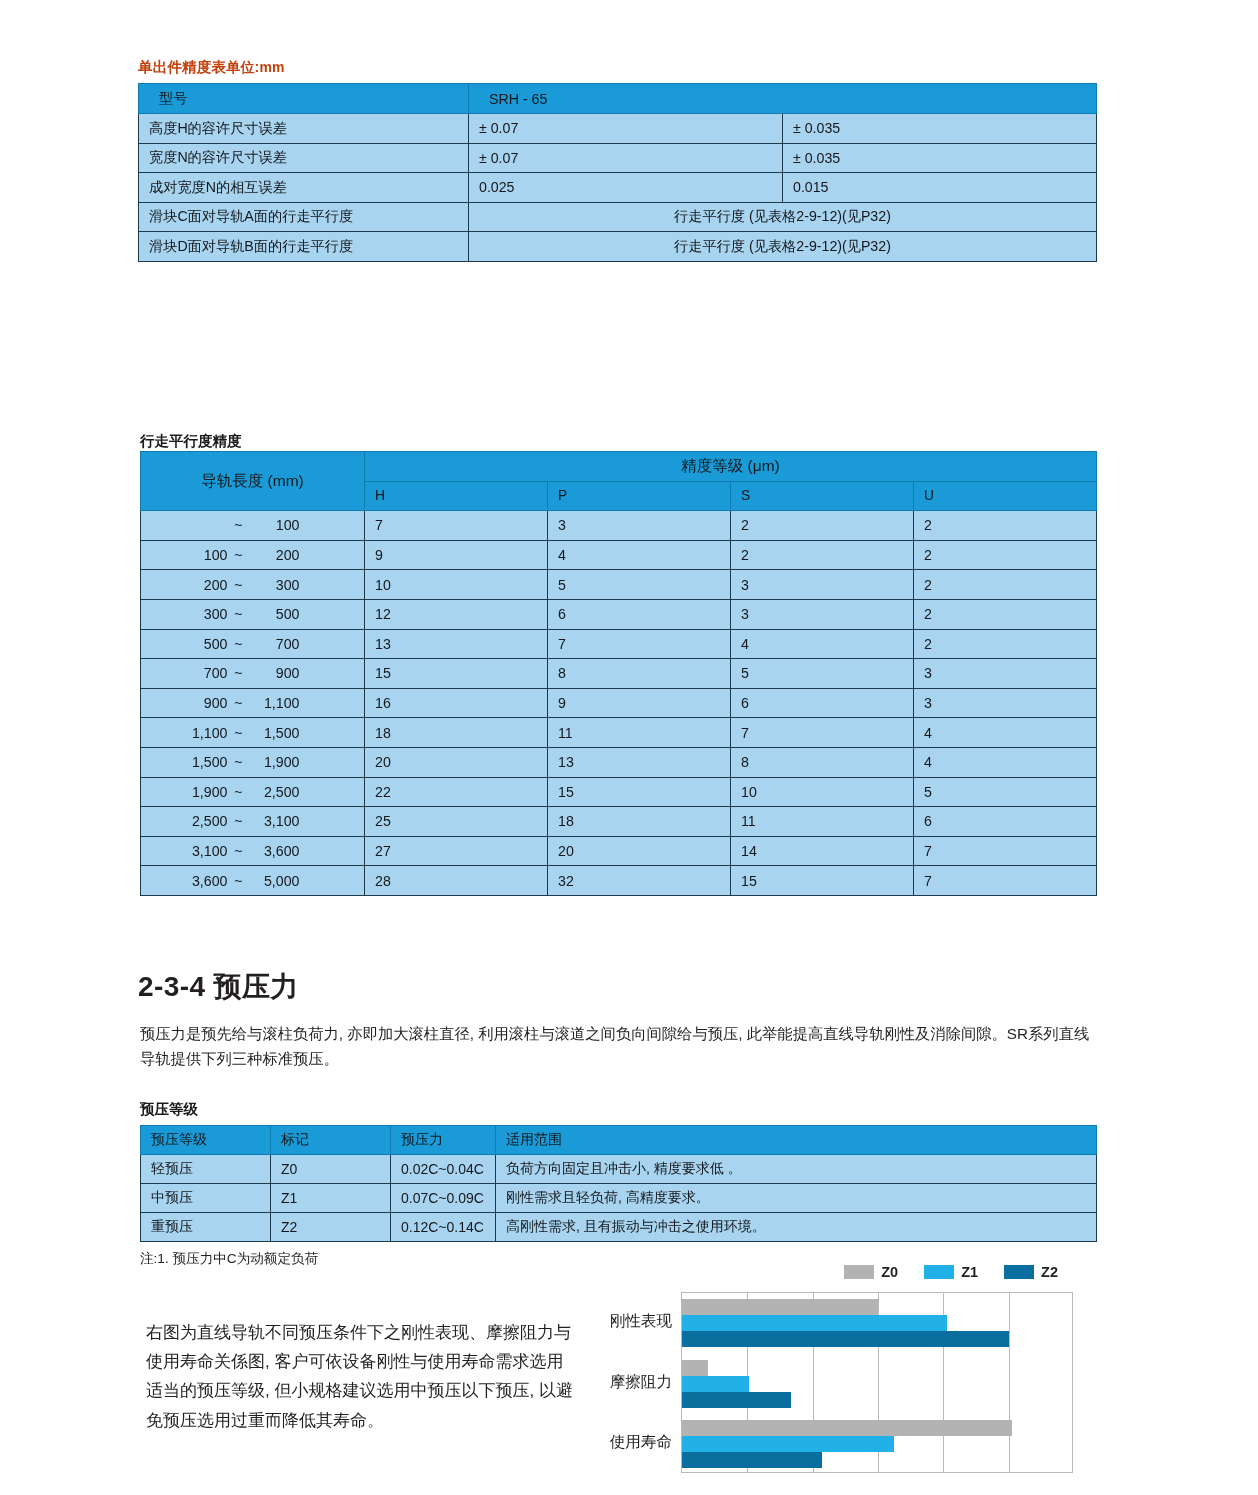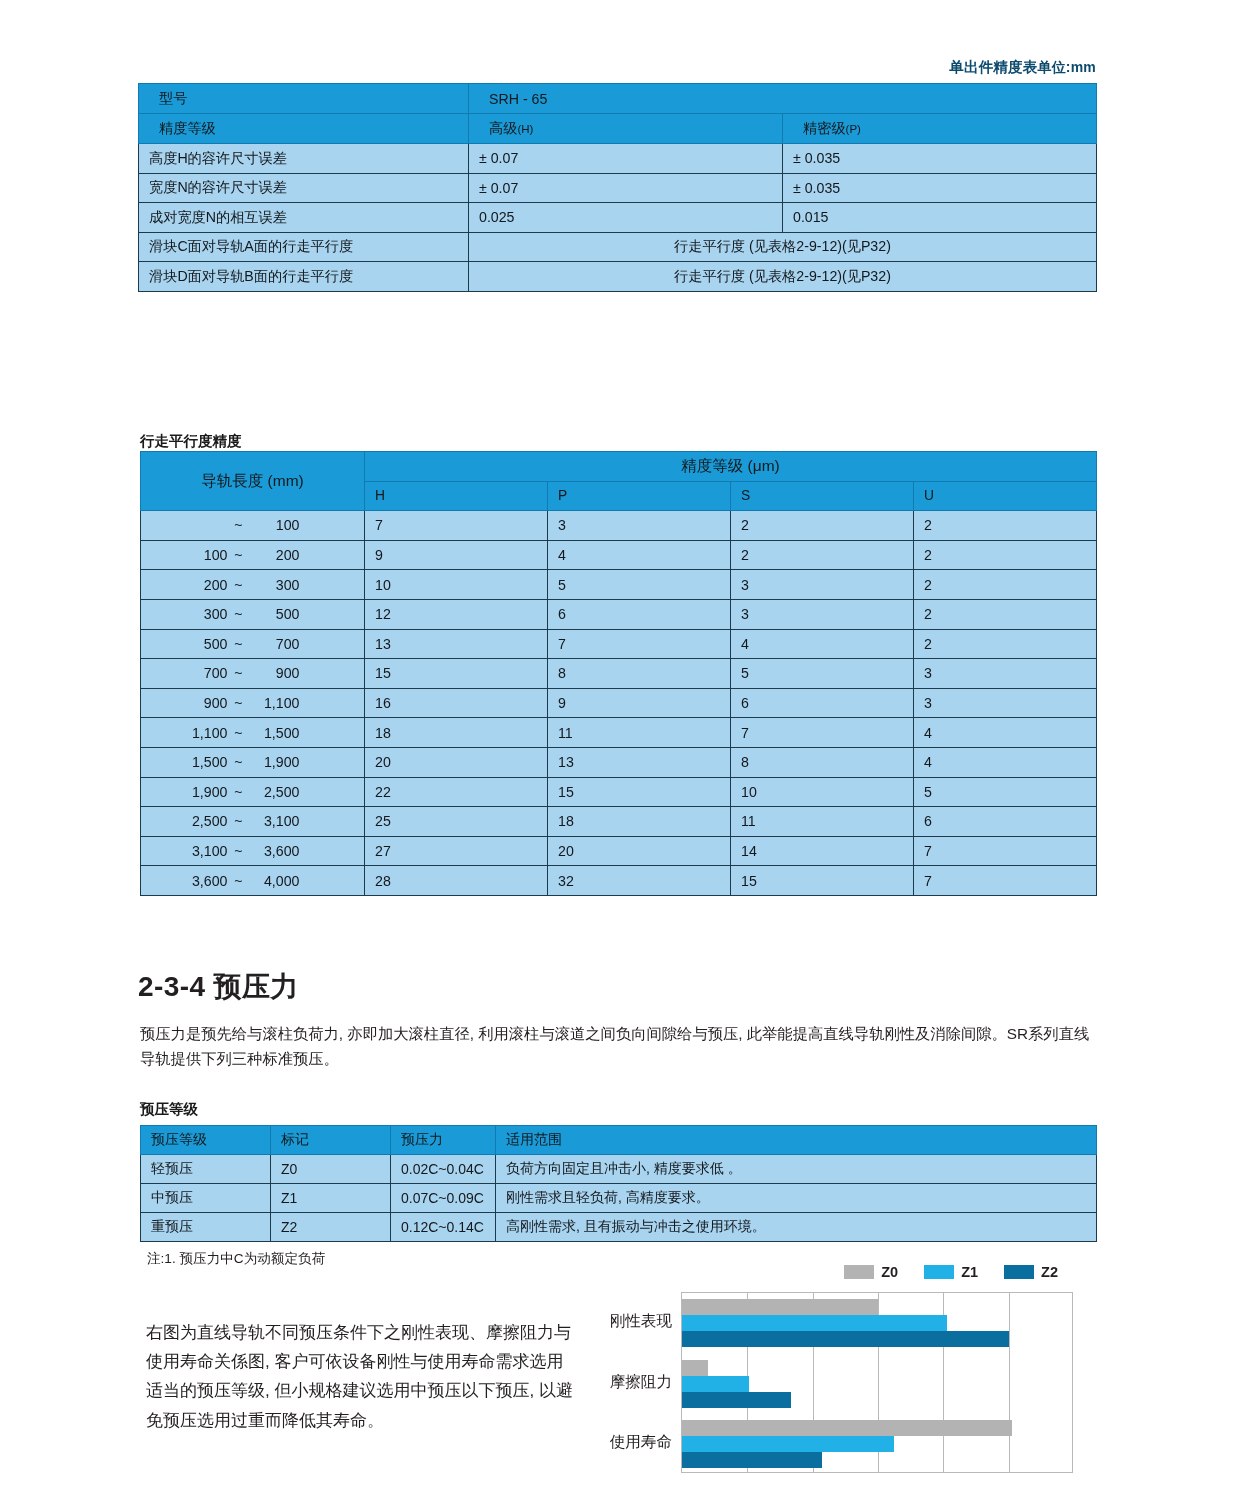--- a/index.html
+++ b/index.html
@@ -8,25 +8,25 @@
     height: 1495px;
     background: #ffffff;
     font-family: "Liberation Sans", "DejaVu Sans", sans-serif;
     color: #1a1a1a;
   }
   .page { position: relative; width: 1258px; height: 1495px; padding: 0; overflow: hidden; }
 
   
   .caption-row {
     display: flex;
-    justify-content: flex-end;
+    justify-content: flex-start;
     align-items: flex-end;
     font-size: 14.5px;
     font-weight: bold;
-    color: #0c4a6e;
+    color: #c2410c;
     letter-spacing: .2px;
   }
   .caption-left { font-size: 14.5px; font-weight: bold; }
   .caption-right { font-size: 14px; font-weight: bold; }
 
   
   table { border-collapse: collapse; width: 100%; table-layout: fixed; }
   .tbl td, .tbl th {
     border: 1px solid #1b3a4b;
     padding: 0 10px;
@@ -127,25 +127,20 @@
       <colgroup>
           <col style="width:330px">
           <col style="width:314px">
           <col style="width:314px">
         </colgroup>
       <tbody>
         <tr class="hdr-row">
           <td class="hdr">型号</td>
           <td class="hdr" colspan="2">SRH - 65</td>
         </tr>
-        <tr class="hdr-row">
-          <td class="hdr">精度等级</td>
-          <td class="hdr"><span>高级</span><span class="sup">(H)</span></td>
-          <td class="hdr"><span>精密级</span><span class="sup">(P)</span></td>
-        </tr>
 
         <tr>
           <td class="lite">高度H的容许尺寸误差</td>
           <td class="lite">± 0.07</td>
           <td class="lite">± 0.035</td>
         </tr>
         <tr>
           <td class="lite">宽度N的容许尺寸误差</td>
           <td class="lite">± 0.07</td>
           <td class="lite">± 0.035</td>
@@ -271,21 +266,21 @@
             <td class="lite">6</td>
           </tr>
           <tr>
             <td class="lite rng"><span class="a">3,100</span><span class="t">~</span><span class="b">3,600</span></td>
             <td class="lite">27</td>
             <td class="lite">20</td>
             <td class="lite">14</td>
             <td class="lite">7</td>
           </tr>
           <tr>
-            <td class="lite rng"><span class="a">3,600</span><span class="t">~</span><span class="b">4,000</span></td>
+            <td class="lite rng"><span class="a">3,600</span><span class="t">~</span><span class="b">5,000</span></td>
             <td class="lite">28</td>
             <td class="lite">32</td>
             <td class="lite">15</td>
             <td class="lite">7</td>
           </tr>
         </tbody>
 
     </table>
   </div>
 
@@ -329,21 +324,21 @@
         <tr>
           <td class="lite">重预压</td>
           <td class="lite">Z2</td>
           <td class="lite">0.12C~0.14C</td>
           <td class="lite">高刚性需求, 且有振动与冲击之使用环境。</td>
         </tr>
       </tbody>
     </table>
   </div>
 
-  <div style="position:absolute; left:140px; top:1250px;margin-left:7px;">
+  <div style="position:absolute; left:140px; top:1250px;">
     <div class="note">注:1. 预压力中C为动额定负荷</div>
   </div>
 
   <div style="position:absolute; left:146px; top:1318px; width:428px;">
     <div class="body-text" style="font-size:17px; line-height:1.72;">右图为直线导轨不同预压条件下之刚性表现、摩擦阻力与使用寿命关係图, 客户可依设备刚性与使用寿命需求选用适当的预压等级, 但小规格建议选用中预压以下预压, 以避免预压选用过重而降低其寿命。</div>
   </div>
 
   <div class="chart-wrap" style="position:absolute; left:600px; top:1264px; width:500px; height:215px;">
     <div class="legend" id="chart-legend">
         <div class="legend-item">

